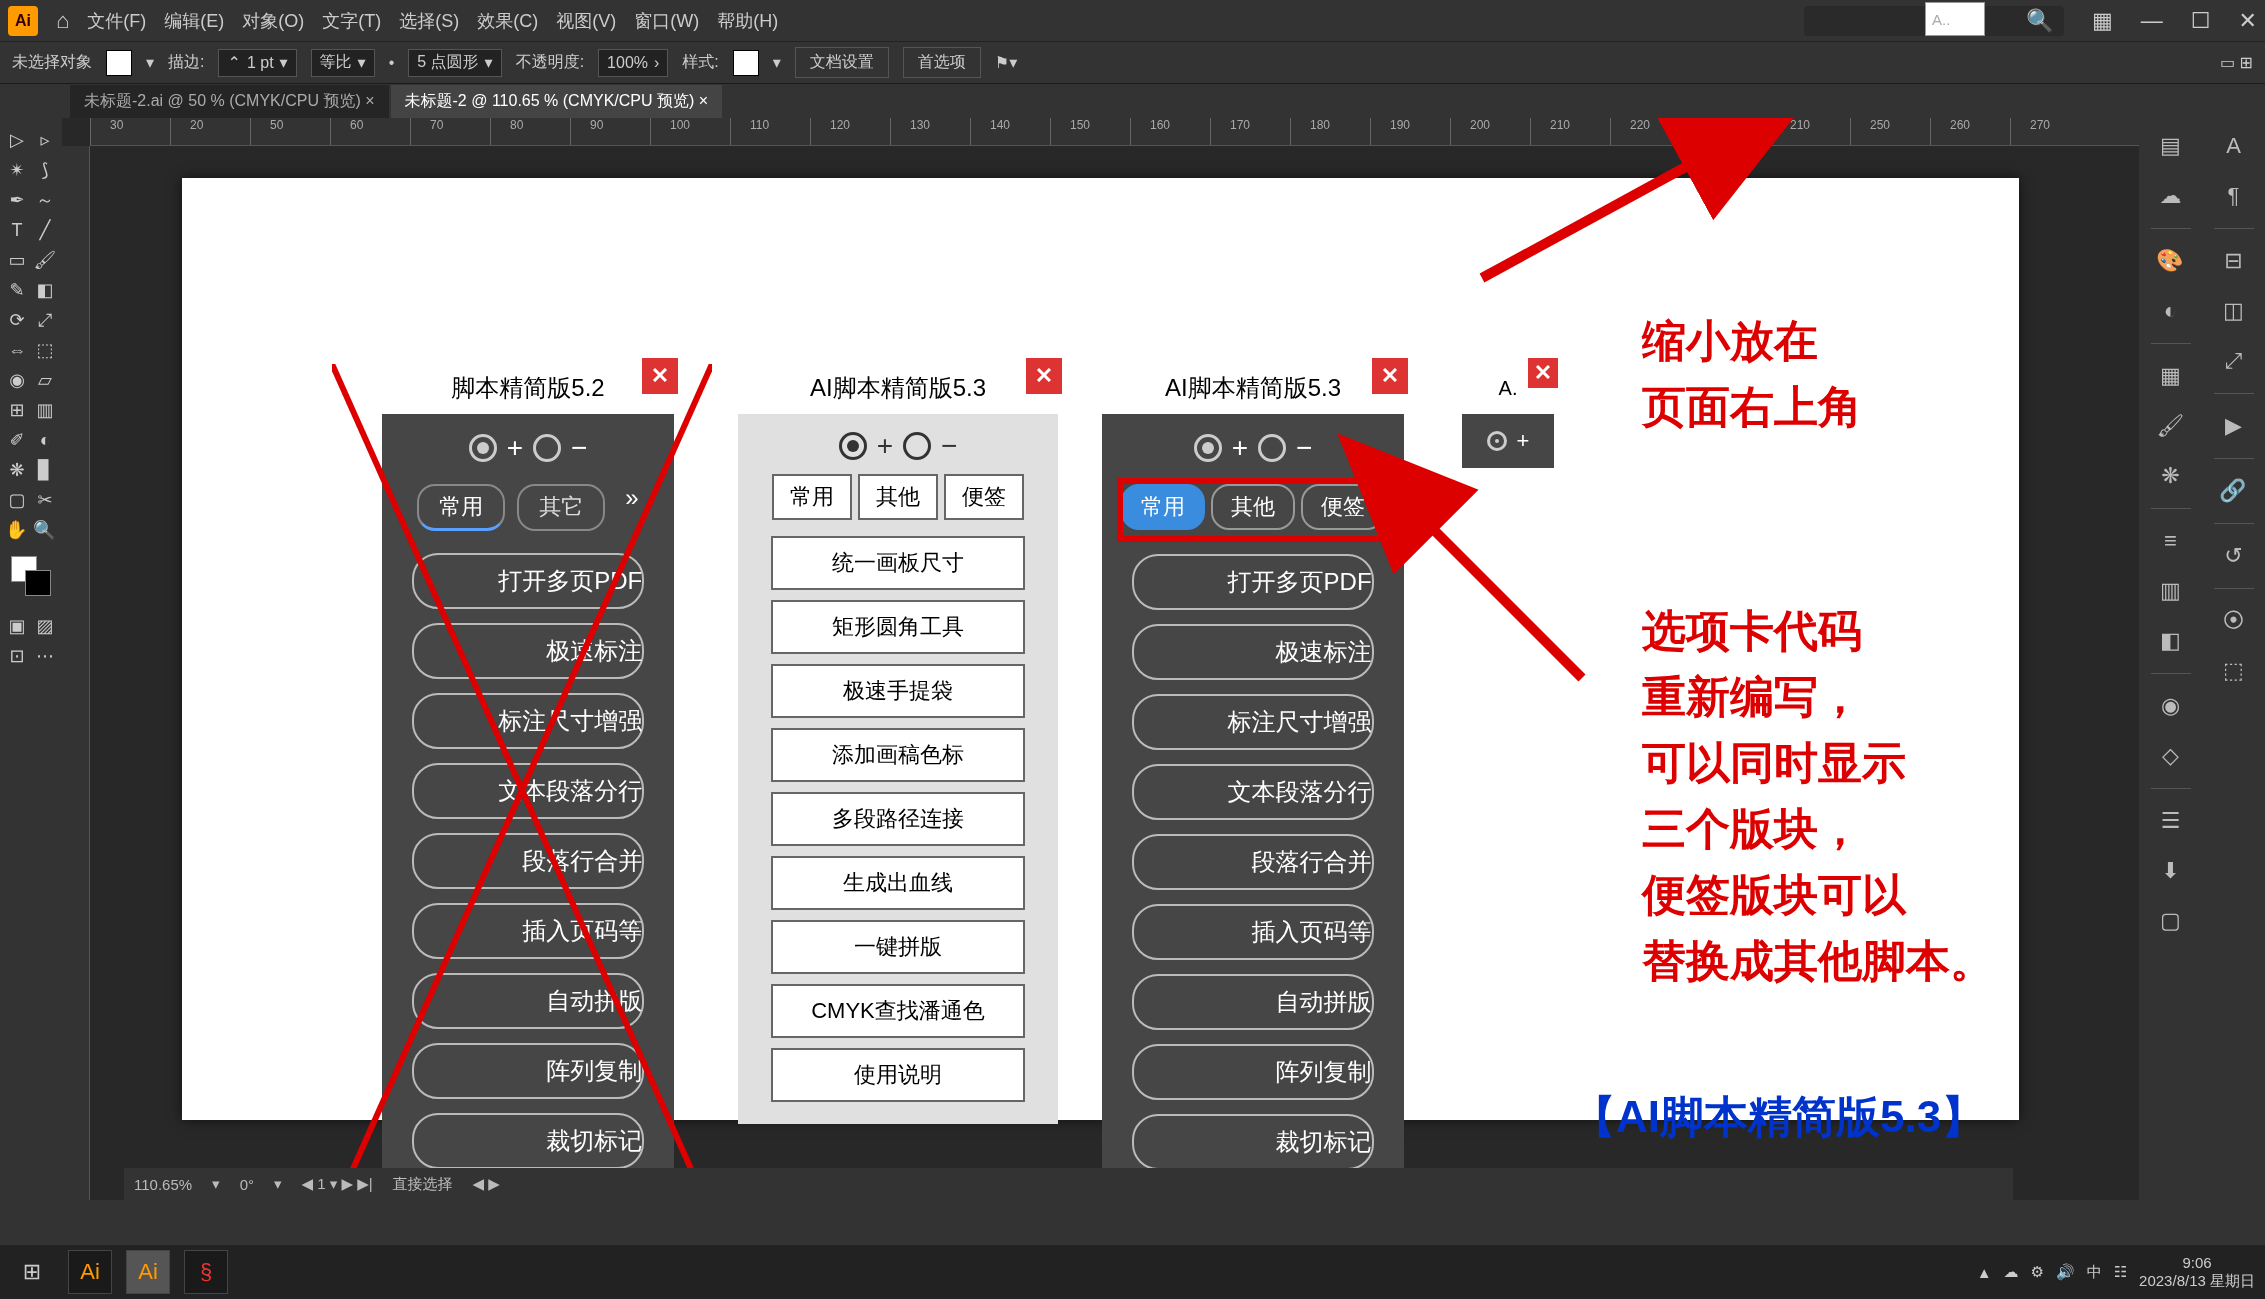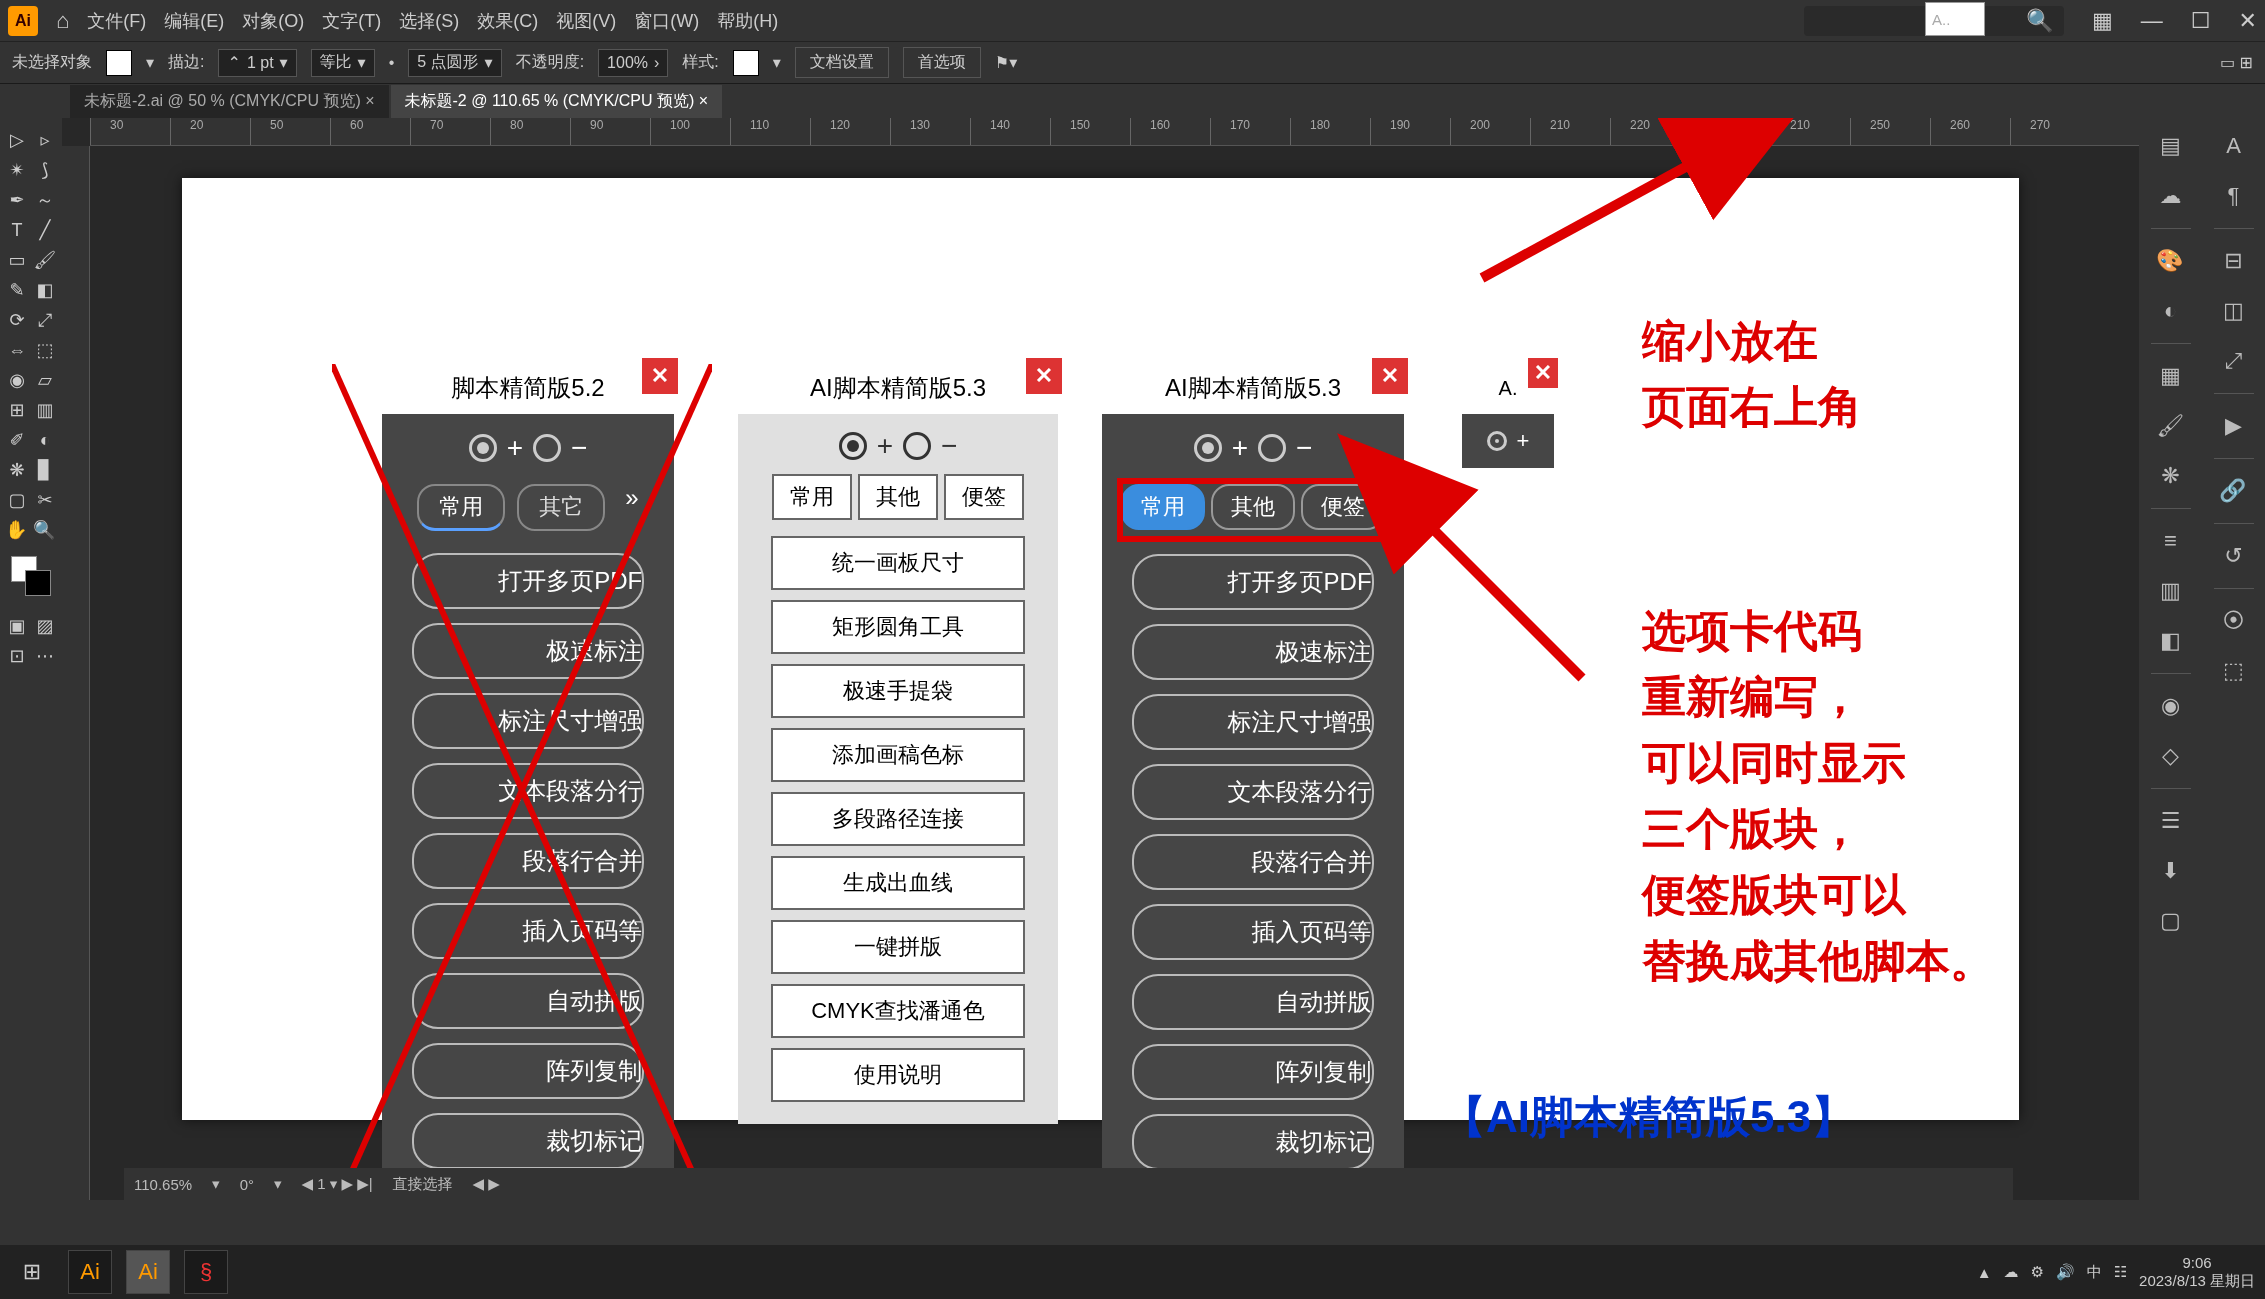--- a/index.html
+++ b/index.html
@@ -340,21 +340,21 @@
           </defs>
         <line x1="180" y1="180" x2="20" y2="20" stroke="#d00" stroke-width="10" marker-end="url(#ah2)"></line>
       </svg>
 
       <div class="redtext" style="left:1460px;top:420px;white-space:pre">选项卡代码
 重新编写，
 可以同时显示
 三个版块，
 便签版块可以
 替换成其他脚本。</div>
-      <div class="bluetext" style="left:1260px;top:910px">【AI脚本精简版5.3】</div>
+      <div class="bluetext" style="left:1390px;top:910px">【AI脚本精简版5.3】</div>
     </div>
 
     <svg class="arrow-svg" style="left:1400px;top:30px;width:260px;height:140px">
       <defs>
           <marker id="ah1" markerWidth="14" markerHeight="14" refX="2" refY="6" orient="auto">
             <path d="M0,0 L0,12 L14,6 z" fill="#d00"></path>
           </marker>
         </defs>
       <line x1="20" y1="130" x2="240" y2="10" stroke="#d00" stroke-width="10" marker-end="url(#ah1)"></line>
     </svg>

